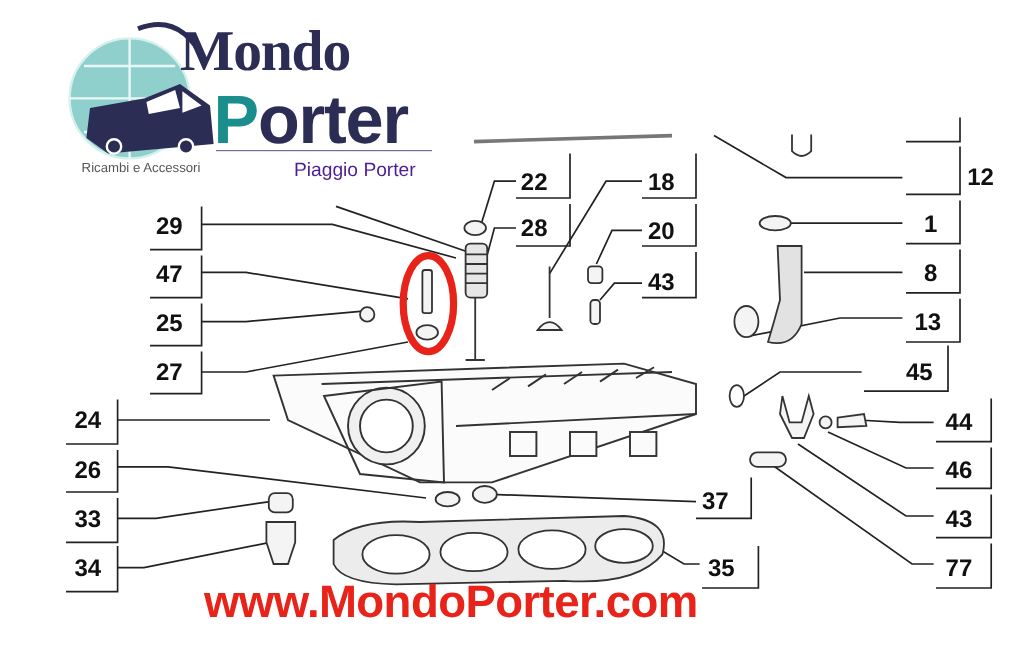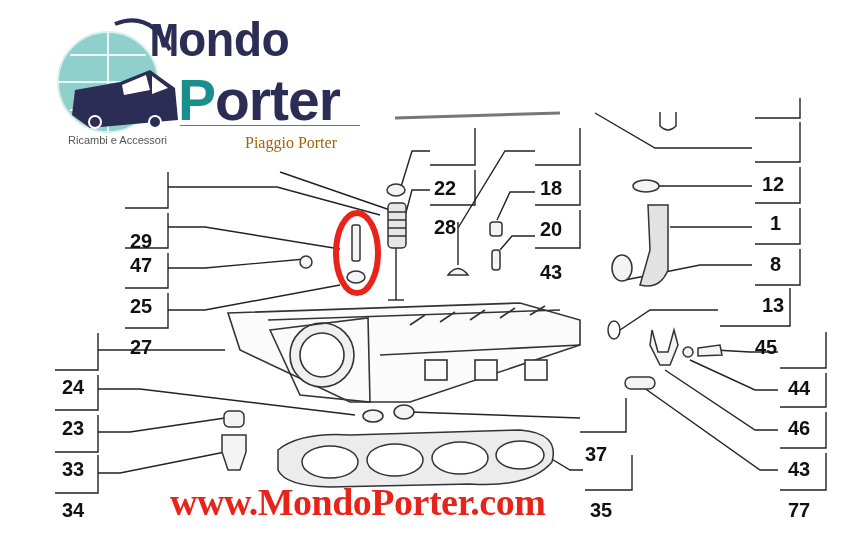--- a/index.html
+++ b/index.html
@@ -1,25 +1,25 @@
 <!DOCTYPE html>
 <html><head>
 <meta charset="utf-8">
 <style>
   html,body{margin:0;padding:0;background:#fff;}
   body{width:863px;height:555px;position:relative;overflow:hidden;font-family:"Liberation Sans",sans-serif;}
   #diagram{position:absolute;left:0;top:0;width:863px;height:555px;}
-  .lbl{position:absolute;font-family:"Liberation Sans",sans-serif;font-weight:bold;font-size:20px;color:#111;line-height:22px;margin-top:36px;}
-  .logo-mondo{position:absolute;left:150px;top:18px;font-family:Liberation Mono, monospace;font-weight:bold;font-size:48px;color:#2b2d55;letter-spacing:-1px;line-height:50px;}
+  .lbl{position:absolute;font-family:"Liberation Sans",sans-serif;font-weight:bold;font-size:20px;color:#111;line-height:22px;}
+  .logo-mondo{position:absolute;left:150px;top:18px;font-family:Liberation Serif, serif;font-weight:bold;font-size:48px;color:#2b2d55;letter-spacing:-1px;line-height:50px;}
   .logo-porter{position:absolute;left:178px;top:76px;font-family:"Liberation Sans",sans-serif;font-weight:bold;font-size:57px;color:#2b2d55;letter-spacing:-1px;line-height:48px;}
   .logo-p{color:#1a8e8c;}
   .logo-sub1{position:absolute;left:68px;top:134px;font-size:11px;color:#555;font-family:"Liberation Sans",sans-serif;}
-  .logo-sub2{position:absolute;left:245px;top:134px;font-size:16px;color:#a16207;font-family:Liberation Serif, serif;}
+  .logo-sub2{position:absolute;left:245px;top:134px;font-size:16px;color:#4c1d95;font-family:Liberation Sans, sans-serif;}
   .logo-rule{position:absolute;left:180px;top:125px;width:180px;height:1px;background:#6b6e9a;}
-  .url{position:absolute;left:170px;top:482px;font-family:Liberation Serif, serif;font-weight:bold;font-size:38px;color:#e8241a;letter-spacing:-0.5px;line-height:40px;}
+  .url{position:absolute;left:170px;top:482px;font-family:Liberation Sans, sans-serif;font-weight:bold;font-size:38px;color:#e8241a;letter-spacing:-0.5px;line-height:40px;}
 </style>
 </head>
 <body>
 
 <svg id="diagram" viewBox="0 0 863 555" xmlns="http://www.w3.org/2000/svg">
   <g stroke="#222" stroke-width="1.4" fill="none">
 
     <path d="M395 118 L560 113" stroke-width="3" stroke="#777"></path>
     <path d="M595 113 L655 148 L752 148"></path>
 
@@ -163,38 +163,38 @@
     <circle cx="155" cy="122" r="6" fill="#2b2d55" stroke="#fff" stroke-width="2"></circle>
   </g>
 </svg>
 
 <div class="logo-mondo">Mondo</div>
 <div class="logo-porter"><span class="logo-p">P</span><span>orter</span></div>
 <div class="logo-rule"></div>
 <div class="logo-sub1">Ricambi e Accessori</div>
 <div class="logo-sub2">Piaggio Porter</div>
 
-<div class="lbl" style="left:130px;top:194px">29</div>
+<div class="lbl" style="left:130px;top:178px">29</div>
 <div class="lbl" style="left:130px;top:218px">47</div>
 <div class="lbl" style="left:130px;top:259px">25</div>
 <div class="lbl" style="left:130px;top:300px">27</div>
 <div class="lbl" style="left:62px;top:340px">24</div>
-<div class="lbl" style="left:62px;top:381px">23</div>
+<div class="lbl" style="left:62px;top:381px">26</div>
 <div class="lbl" style="left:62px;top:422px">33</div>
 <div class="lbl" style="left:62px;top:463px">34</div>
 
 <div class="lbl" style="left:434px;top:141px">22</div>
 <div class="lbl" style="left:434px;top:180px">28</div>
 <div class="lbl" style="left:540px;top:141px">18</div>
 <div class="lbl" style="left:540px;top:182px">20</div>
 <div class="lbl" style="left:540px;top:225px">43</div>
 <div class="lbl" style="left:585px;top:407px">37</div>
 <div class="lbl" style="left:590px;top:463px">35</div>
 
-<div class="lbl" style="left:762px;top:137px">12</div>
+<div class="lbl" style="left:806px;top:137px">12</div>
 <div class="lbl" style="left:770px;top:176px">1</div>
 <div class="lbl" style="left:770px;top:217px">8</div>
 <div class="lbl" style="left:762px;top:258px">13</div>
 <div class="lbl" style="left:755px;top:300px">45</div>
 <div class="lbl" style="left:788px;top:341px">44</div>
 <div class="lbl" style="left:788px;top:381px">46</div>
 <div class="lbl" style="left:788px;top:422px">43</div>
 <div class="lbl" style="left:788px;top:463px">77</div>
 
 <div class="url">www.MondoPorter.com</div>

